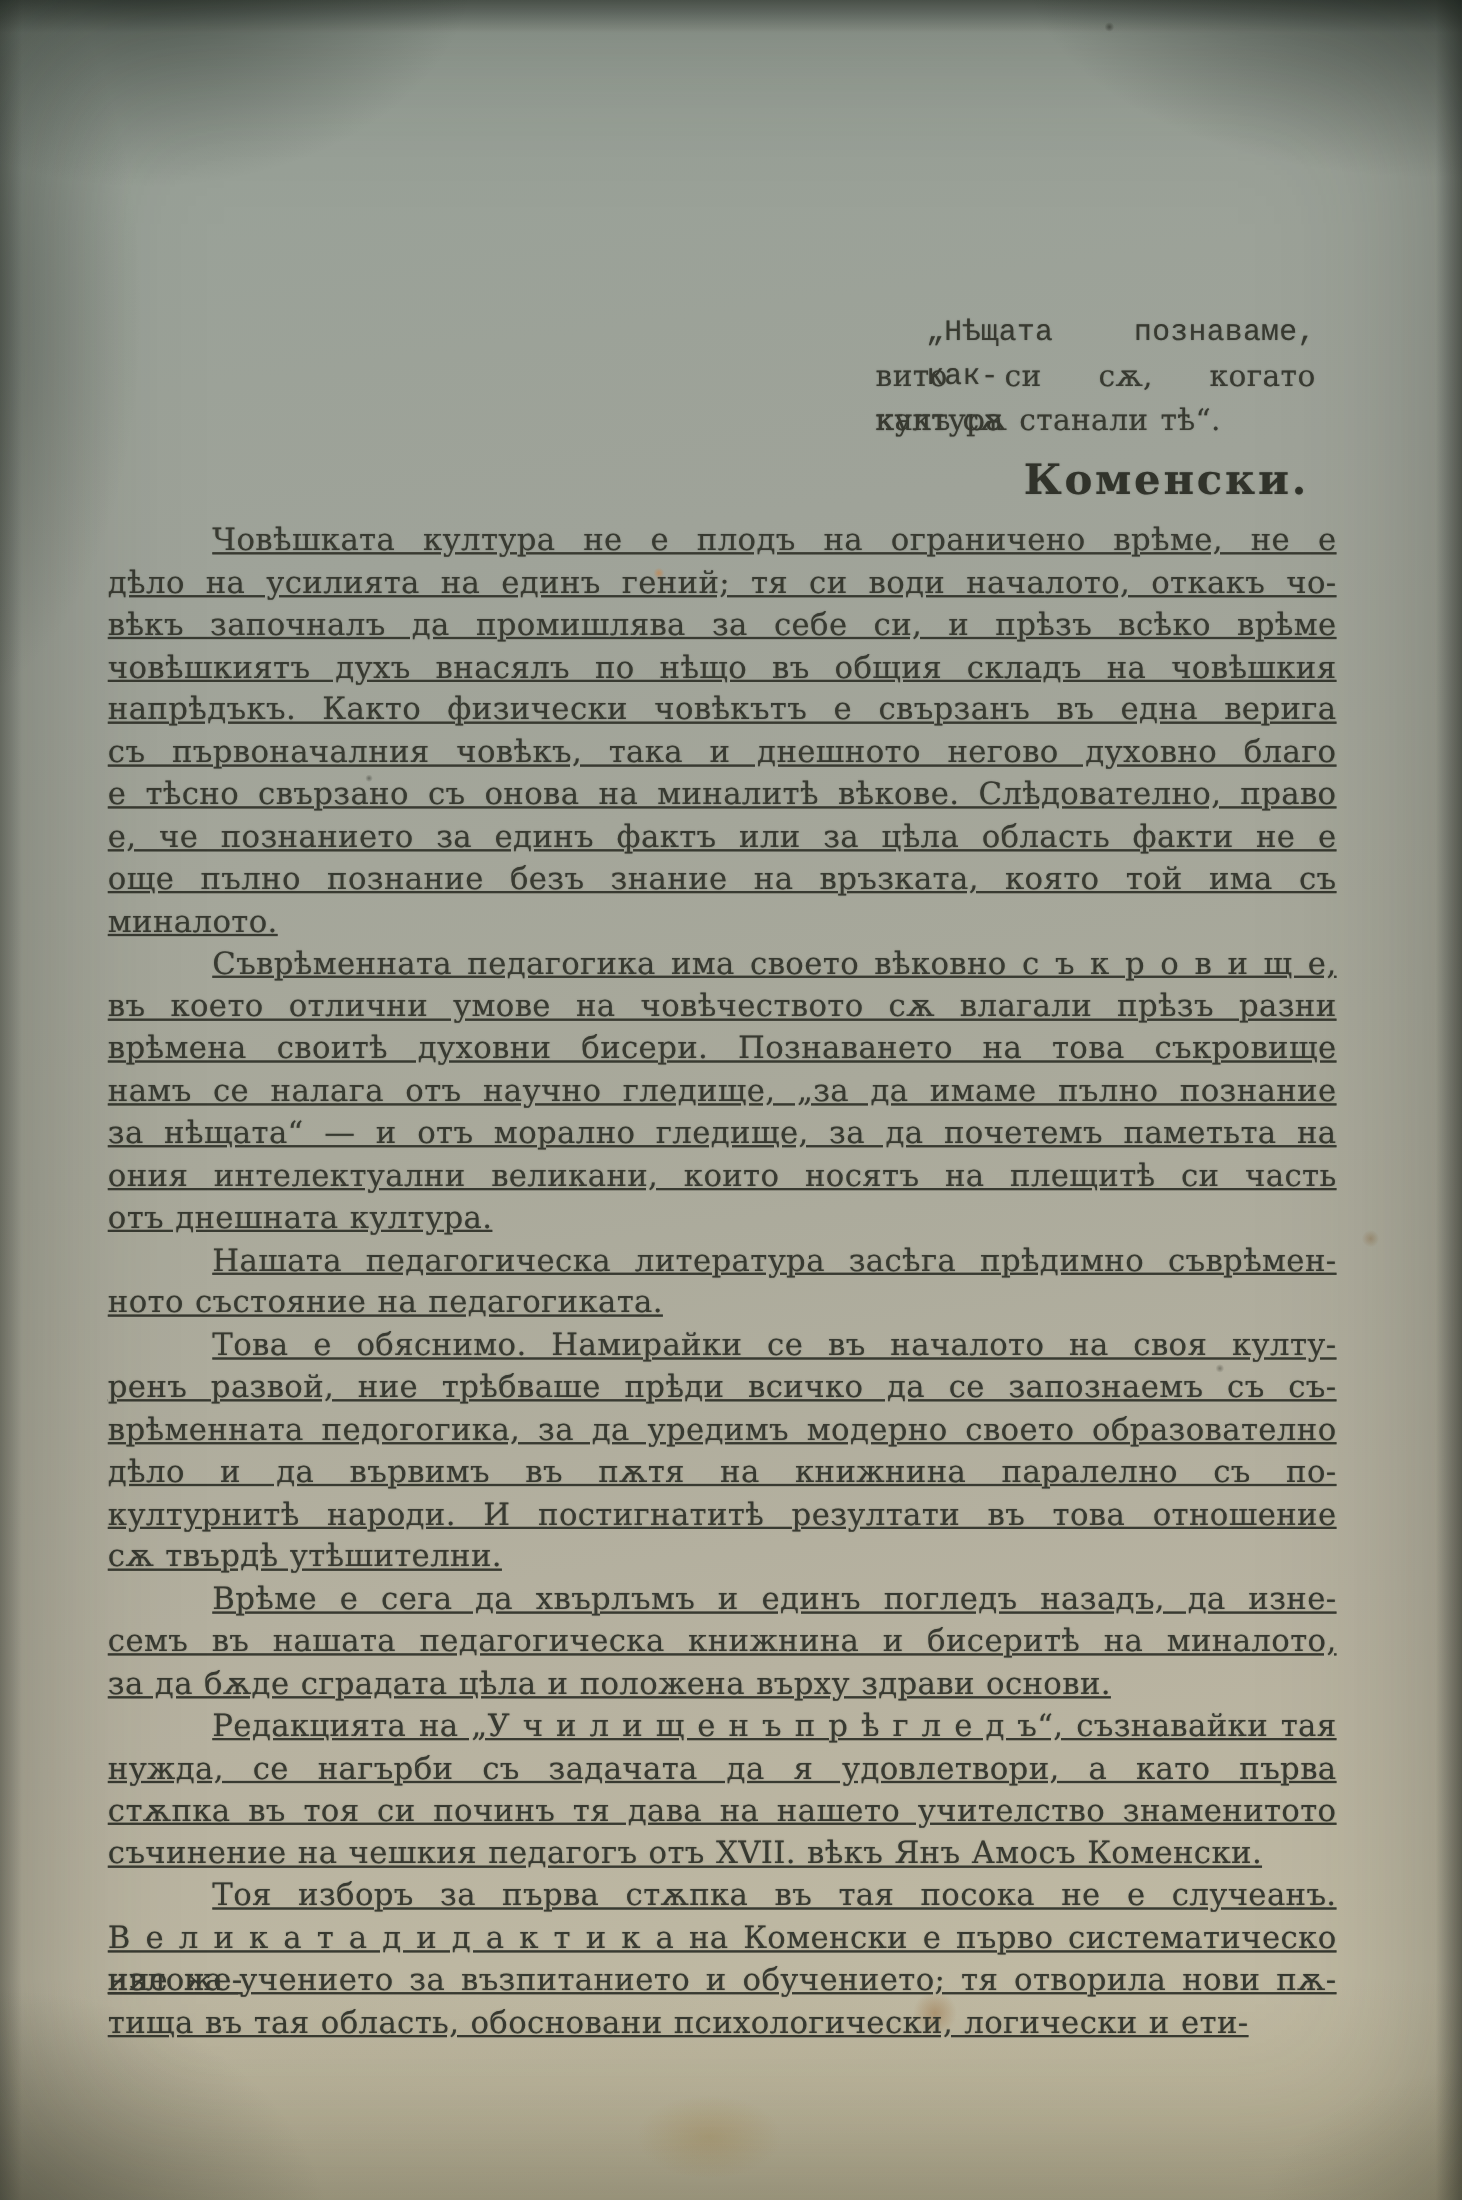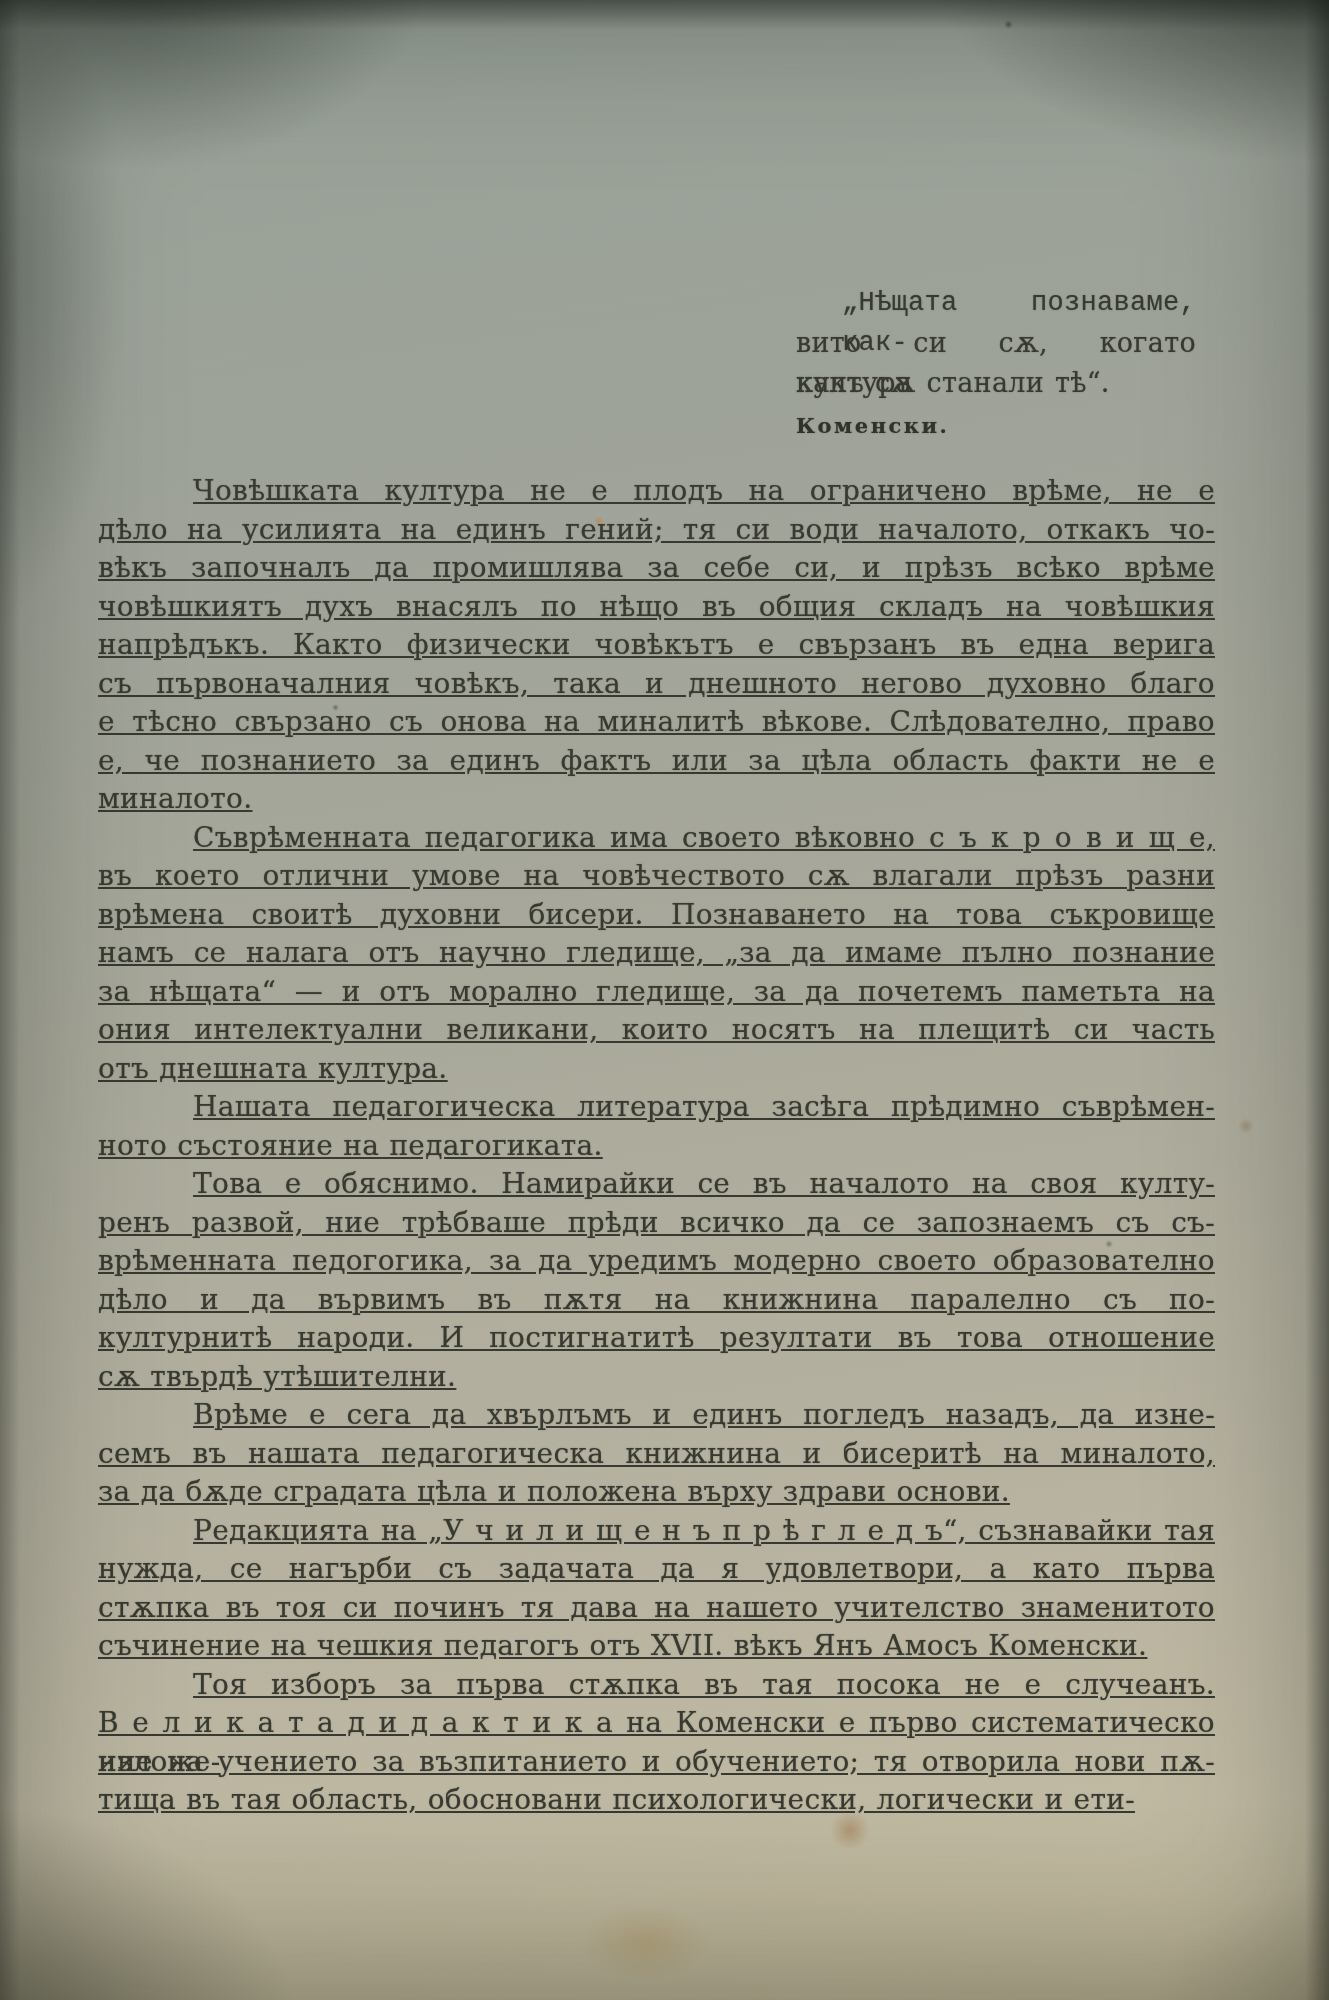--- a/index.html
+++ b/index.html
@@ -48,22 +48,22 @@
     font-size:27px;
   }
   .epi-line{
     line-height:40px;height:40px;
     text-align:justify;text-align-last:justify;
     letter-spacing:.3px;word-spacing:2px;
   }
   .epi-line.idx0{padding-left:46px;font-family:Liberation Mono, monospace;}
   .epi-line.idx2{text-align-last:left;}
   .epi-author{
-    margin-top:10px;text-align:left;padding-right:6px;
-    font-weight:bold;font-size:21px;letter-spacing:2.5px;
+    margin-top:10px;text-align:right;padding-right:6px;
+    font-weight:bold;font-size:38px;letter-spacing:2.5px;
     color:#31332b;
   }
 
   
   .body-text{
     position:absolute;left:98px;top:472px;width:1117px;
     font-size:28px;
     text-decoration:underline;
   }
   .body-text .line{
@@ -99,20 +99,21 @@
 
     <div class="body-text">
         <div class="line first">Човѣшката култура не е плодъ на ограничено врѣме, не е</div>
         <div class="line">дѣло на усилията на единъ гений; тя си води началото, откакъ чо-</div>
         <div class="line">вѣкъ започналъ да промишлява за себе си, и прѣзъ всѣко врѣме</div>
         <div class="line">човѣшкиятъ духъ внасялъ по нѣщо въ общия складъ на човѣшкия</div>
         <div class="line">напрѣдъкъ. Както физически човѣкътъ е свързанъ въ една верига</div>
         <div class="line">съ първоначалния човѣкъ, така и днешното негово духовно благо</div>
         <div class="line">е тѣсно свързано съ онова на миналитѣ вѣкове. Слѣдователно, право</div>
         <div class="line">е, че познанието за единъ фактъ или за цѣла область факти не е</div>
+        <div class="line">още пълно познание безъ знание на връзката, която той има съ</div>
         <div class="line last">миналото.</div>
         <div class="line first">Съврѣменната педагогика има своето вѣковно с ъ к р о в и щ е,</div>
         <div class="line">въ което отлични умове на човѣчеството сѫ влагали прѣзъ разни</div>
         <div class="line">врѣмена своитѣ духовни бисери. Познаването на това съкровище</div>
         <div class="line">намъ се налага отъ научно гледище, „за да имаме пълно познание</div>
         <div class="line">за нѣщата“ — и отъ морално гледище, за да почетемъ паметьта на</div>
         <div class="line">ония интелектуални великани, които носятъ на плещитѣ си часть</div>
         <div class="line last">отъ днешната култура.</div>
         <div class="line first">Нашата педагогическа литература засѣга прѣдимно съврѣмен-</div>
         <div class="line last">ното състояние на педагогиката.</div>

